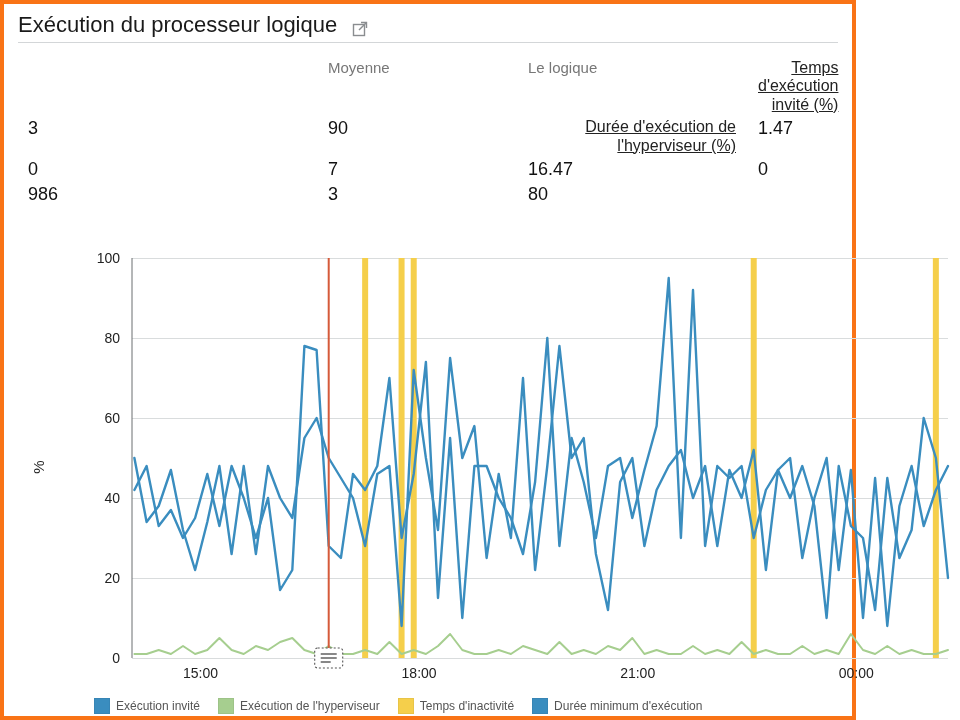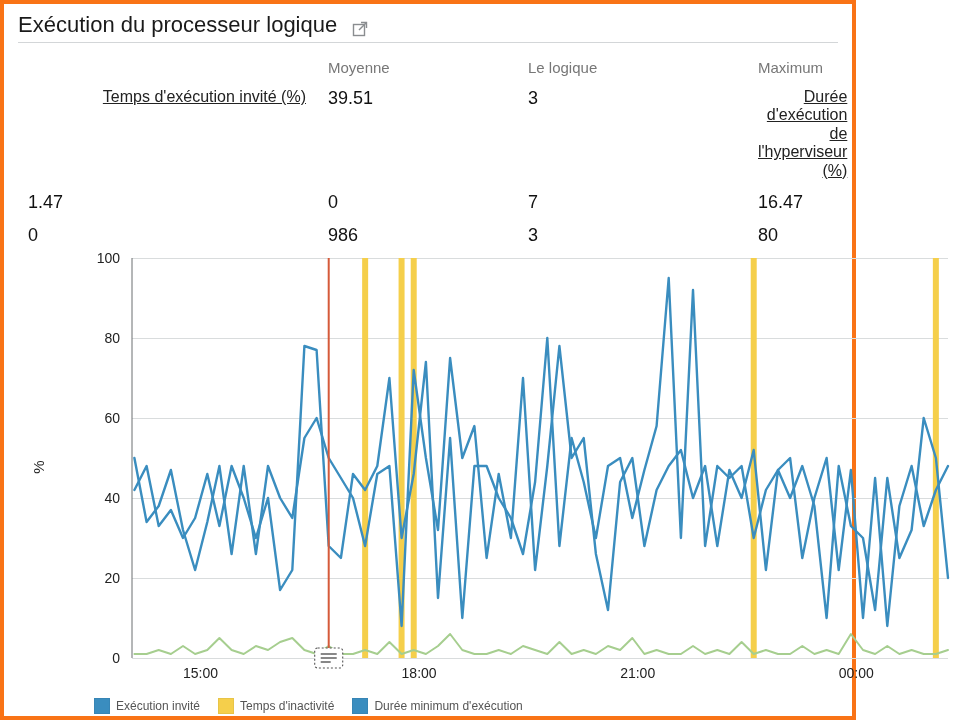--- a/index.html
+++ b/index.html
@@ -37,21 +37,21 @@
   .divider {
     height: 1px;
     background: #d3d6d8;
     margin: 0 14px 6px 14px;
   }
 
   
   .stats {
     display: grid;
     grid-template-columns: 300px 200px 230px 1fr;
-    row-gap: 12px;
+    row-gap: 4px;
     padding: 10px 24px 4px 24px;
     align-items: start;
   }
   .stats .hdr {
     font-size: 15px;
     color: #777;
     font-weight: 400;
   }
   .stats .row-label {
     text-align: right;
@@ -128,25 +128,24 @@
         <line x1="15" y1="3" x2="8" y2="10"></line>
       </svg>
     </span>
   </div>
   <div class="divider"></div>
 
   <div class="stats">
     <div></div>
     <div class="hdr">Moyenne</div>
     <div class="hdr">Le logique</div>
-    <div class="hdr">Maximum</div>
 
     <div class="row-label">Temps d'exécution invité (%)</div>
-    <div class="val">39.51</div>
     <div class="val">3</div>
+    <div class="val">90</div>
 
     <div class="row-label">Durée d'exécution de l'hyperviseur (%)</div>
     <div class="val">1.47</div>
     <div class="val">0</div>
     <div class="val">7</div>
 
     <div class="val">16.47</div>
     <div class="val">0</div>
     <div class="val">986</div>
 
@@ -191,20 +190,24 @@
         </g>
       </svg>
   </div>
 
   <div class="legend">
     <span class="item">
       <span class="sw" id="sw0" style="background: rgb(58, 141, 191);"></span>
       <span>Exécution invité</span>
     </span>
     <span class="item">
+      <span class="sw" id="sw1" style="background: rgb(166, 206, 143);"></span>
+      <span>Exécution de l'hyperviseur</span>
+    </span>
+    <span class="item">
       <span class="sw" id="sw2" style="background: rgb(245, 207, 75);"></span>
       <span>Temps d'inactivité</span>
     </span>
     <span class="item">
       <span class="sw" id="sw3" style="background: rgb(58, 141, 191);"></span>
       <span>Durée minimum d'exécution</span>
     </span>
   </div>
 
 </div>

